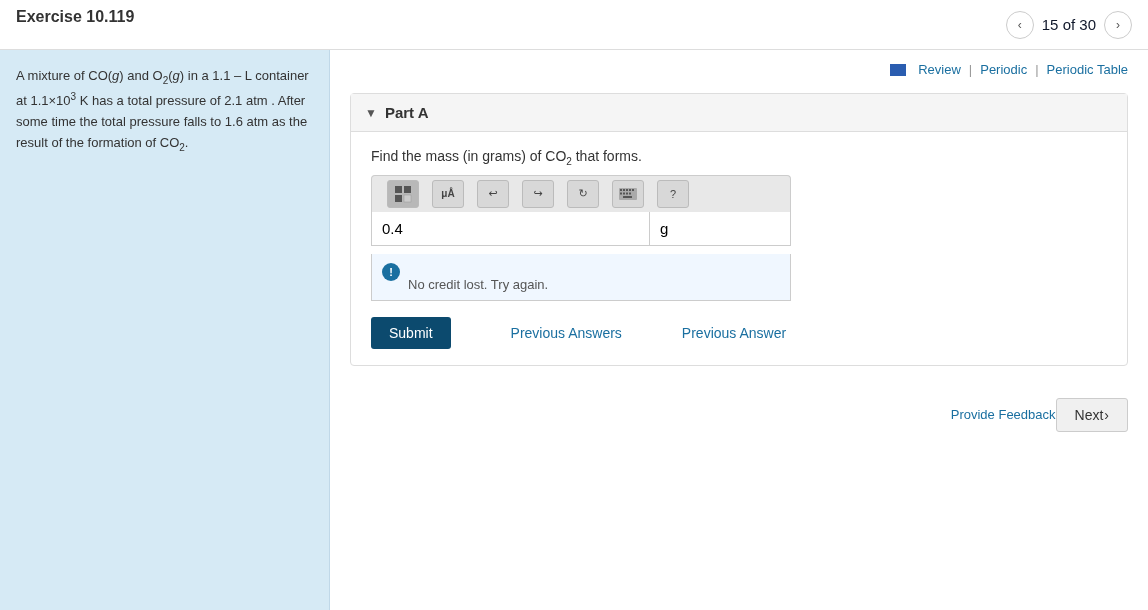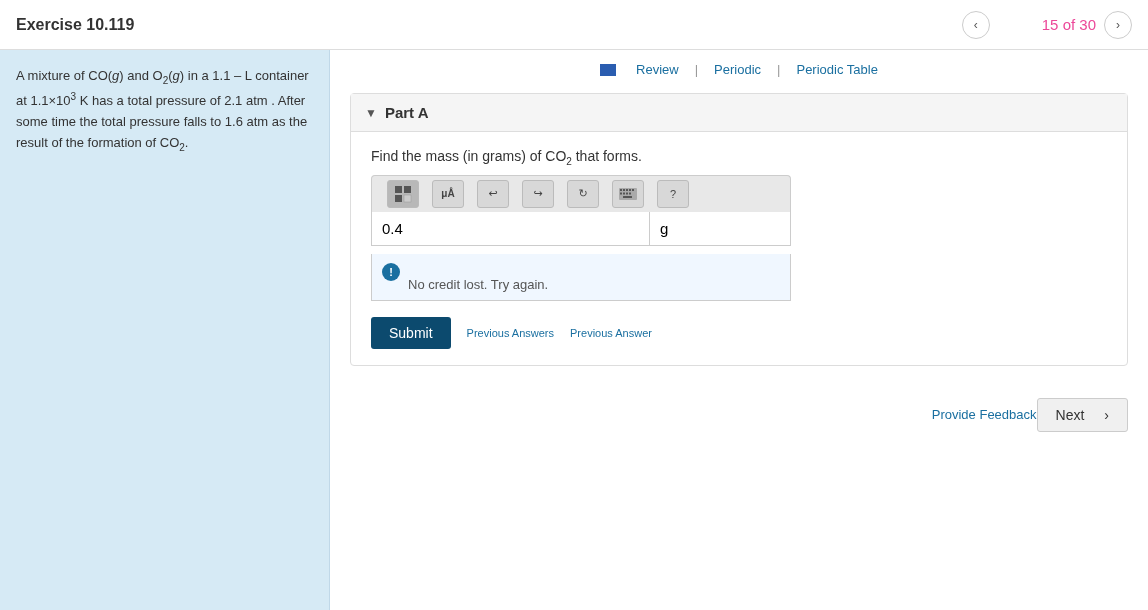--- a/index.html
+++ b/index.html
@@ -1,21 +1,20 @@
 <!DOCTYPE html>
 <html><head>
   <meta charset="utf-8">
   <style>
     * { box-sizing: border-box; margin: 0; padding: 0; }
     body { font-family: Arial, sans-serif; font-size: 14px; color: #333; background: #fff; width: 1148px; height: 610px; overflow: hidden; }
 
     
     .header {
       display: flex;
-      align-items: center;
       justify-content: space-between;
       padding: 8px 16px;
       border-bottom: 1px solid #ddd;
       height: 50px;
     }
     .header-title {
       font-size: 16px;
       font-weight: bold;
       color: #333;
     }
@@ -32,22 +31,21 @@
       background: #fff;
       cursor: pointer;
       display: flex;
       align-items: center;
       justify-content: center;
       font-size: 12px;
       color: #555;
     }
     .nav-count {
       font-size: 15px;
-      color: #ec4899;
-      margin-left: 44px;
+      color: #0f172a;
     }
 
     
     .main-layout {
       display: flex;
       height: calc(610px - 50px);
     }
 
     
     .sidebar {
@@ -65,24 +63,24 @@
     .content {
       flex: 1;
       padding: 0;
       overflow-y: auto;
       background: #fff;
     }
 
     
     .top-links {
       display: flex;
-      justify-content: center;
+      justify-content: flex-end;
       align-items: center;
       padding: 12px 20px 8px;
-      gap: 16px;
+      gap: 8px;
       font-size: 13px;
     }
     .top-links a {
       color: #1a6fa0;
       text-decoration: none;
     }
     .top-links .review-icon {
       display: inline-block;
       width: 16px;
       height: 12px;
@@ -224,24 +222,25 @@
       color: #fff;
       border: none;
       padding: 8px 18px;
       border-radius: 3px;
       font-size: 14px;
       cursor: pointer;
     }
     .link-btn {
       color: #1a6fa0;
       text-decoration: none;
-      font-size: 11px;
+      font-size: 14px;
       cursor: pointer;
       background: none;
       border: none;
+      margin-left: 44px;
     }
 
     
     .bottom-bar {
       display: flex;
       justify-content: flex-end;
       align-items: center;
       padding: 12px 20px;
       margin-top: 20px;
     }
@@ -253,21 +252,21 @@
     .next-btn {
       background: #f0f0f0;
       border: 1px solid #ccc;
       padding: 8px 18px;
       border-radius: 3px;
       font-size: 14px;
       cursor: pointer;
       color: #333;
       display: flex;
       align-items: center;
-      gap: 20px;
+      gap: 1px;
     }
 
     sub { font-size: 10px; }
     sup { font-size: 10px; }
   </style>
 </head>
 <body>
 
 <div class="header">
   <span class="header-title">Exercise 10.119</span>

